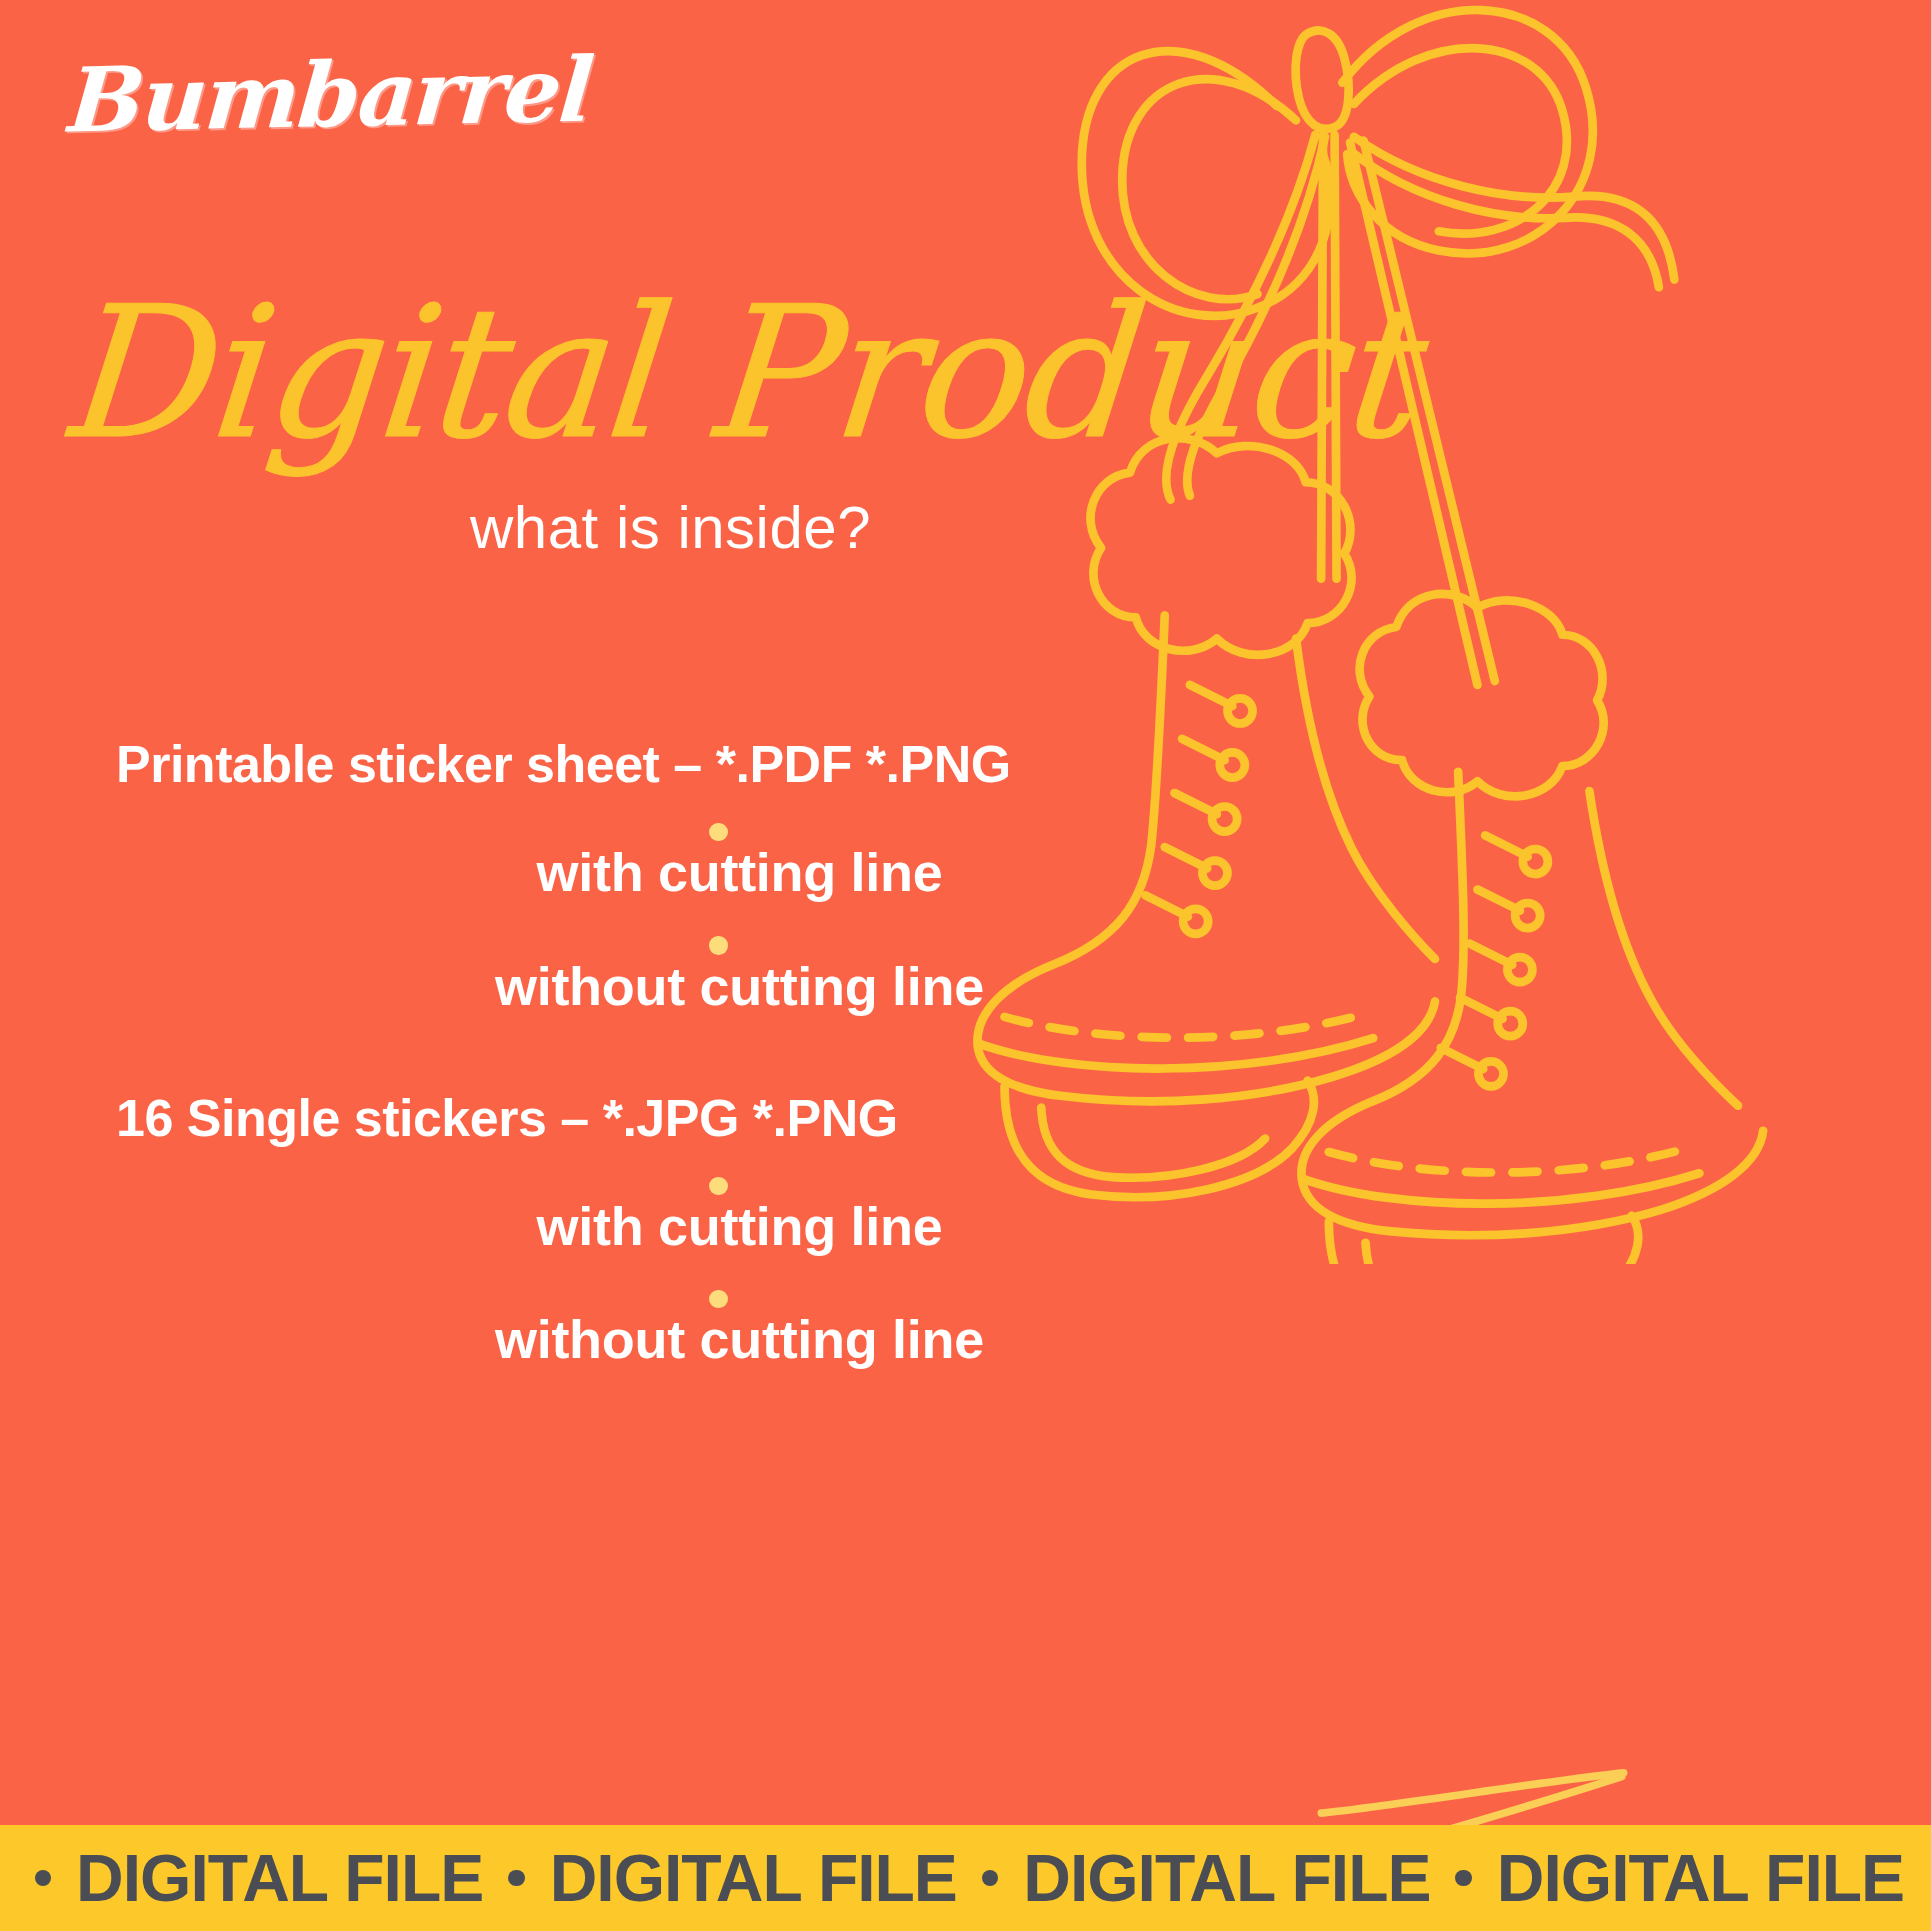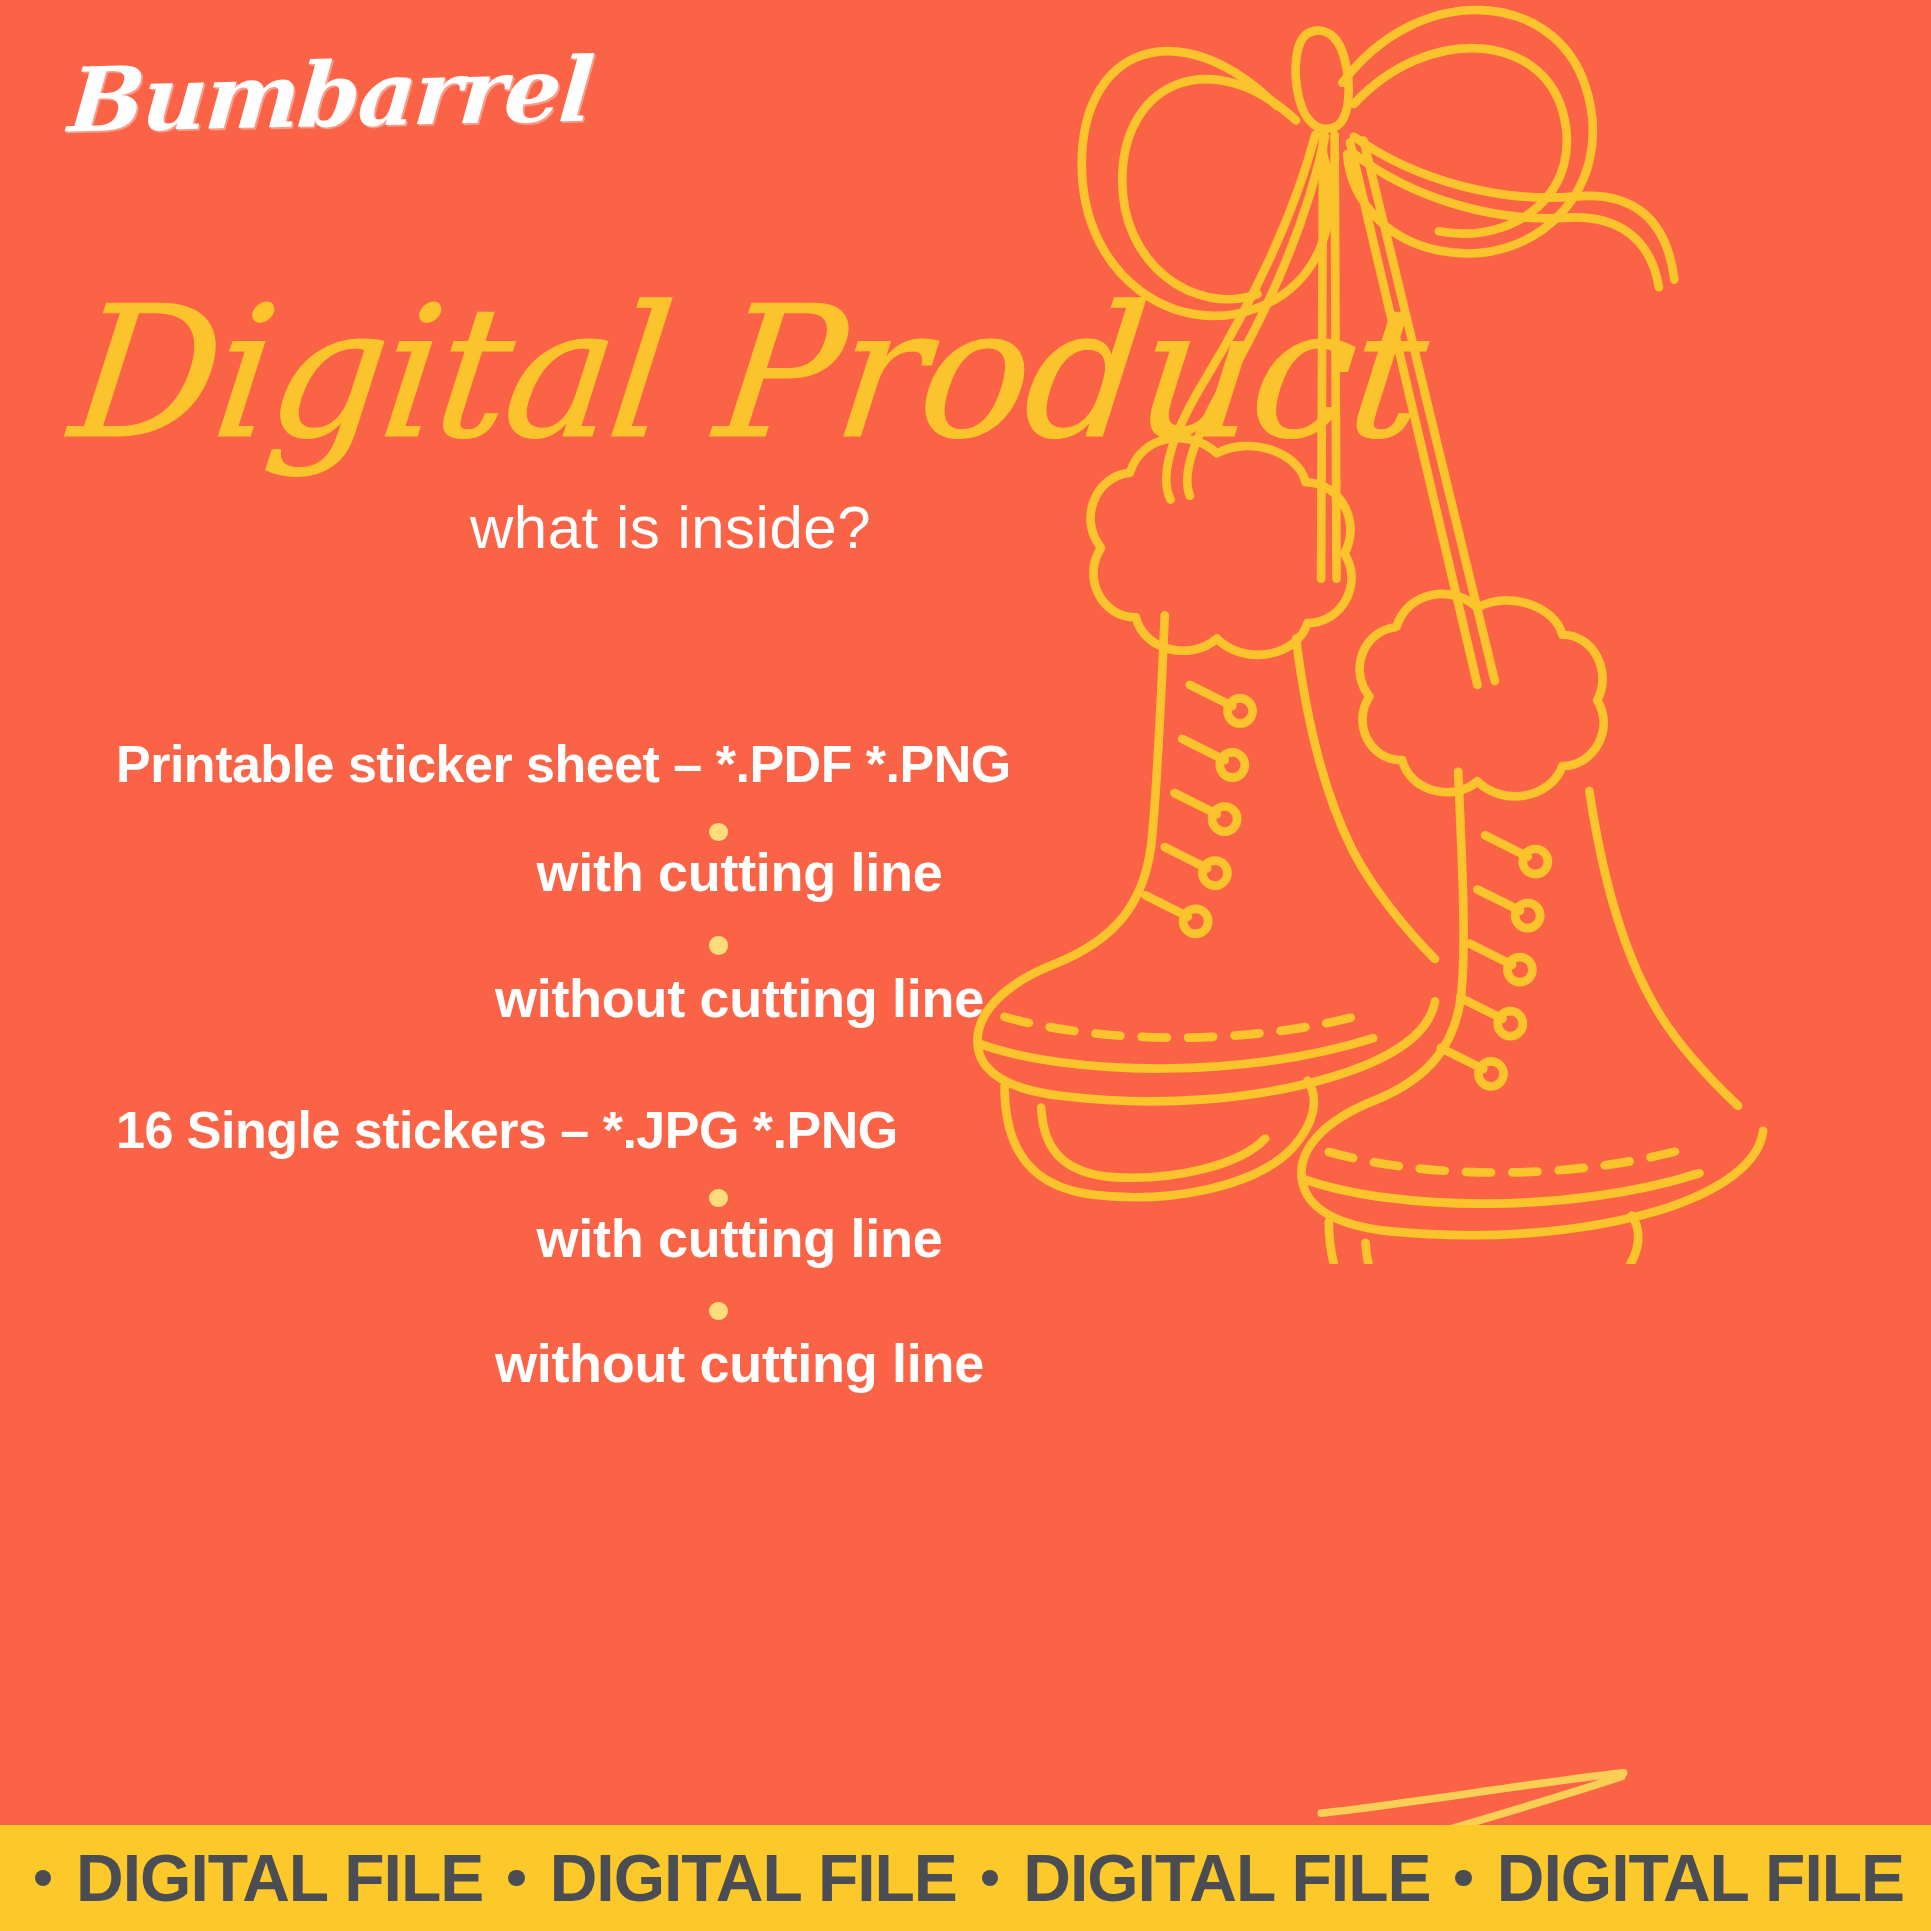--- a/index.html
+++ b/index.html
@@ -70,21 +70,21 @@
   }
 
   .bullet-list { list-style:none; margin:0 0 71px 108px; }
 
   .bullet-item {
     display:flex;
     align-items:center;
     margin-bottom:33px;
     flex-direction:column;
   }
-  .bullet-item:last-child { margin-bottom:0;gap:12px; }
+  .bullet-item:last-child { margin-bottom:0; }
 
   .bullet-dot {
     width:18.3px; height:18.3px;
     border-radius:50%;
     background:#FDDC7B;
     flex:0 0 auto;
     margin-right:42px;
   }
 
   .bullet-text {

